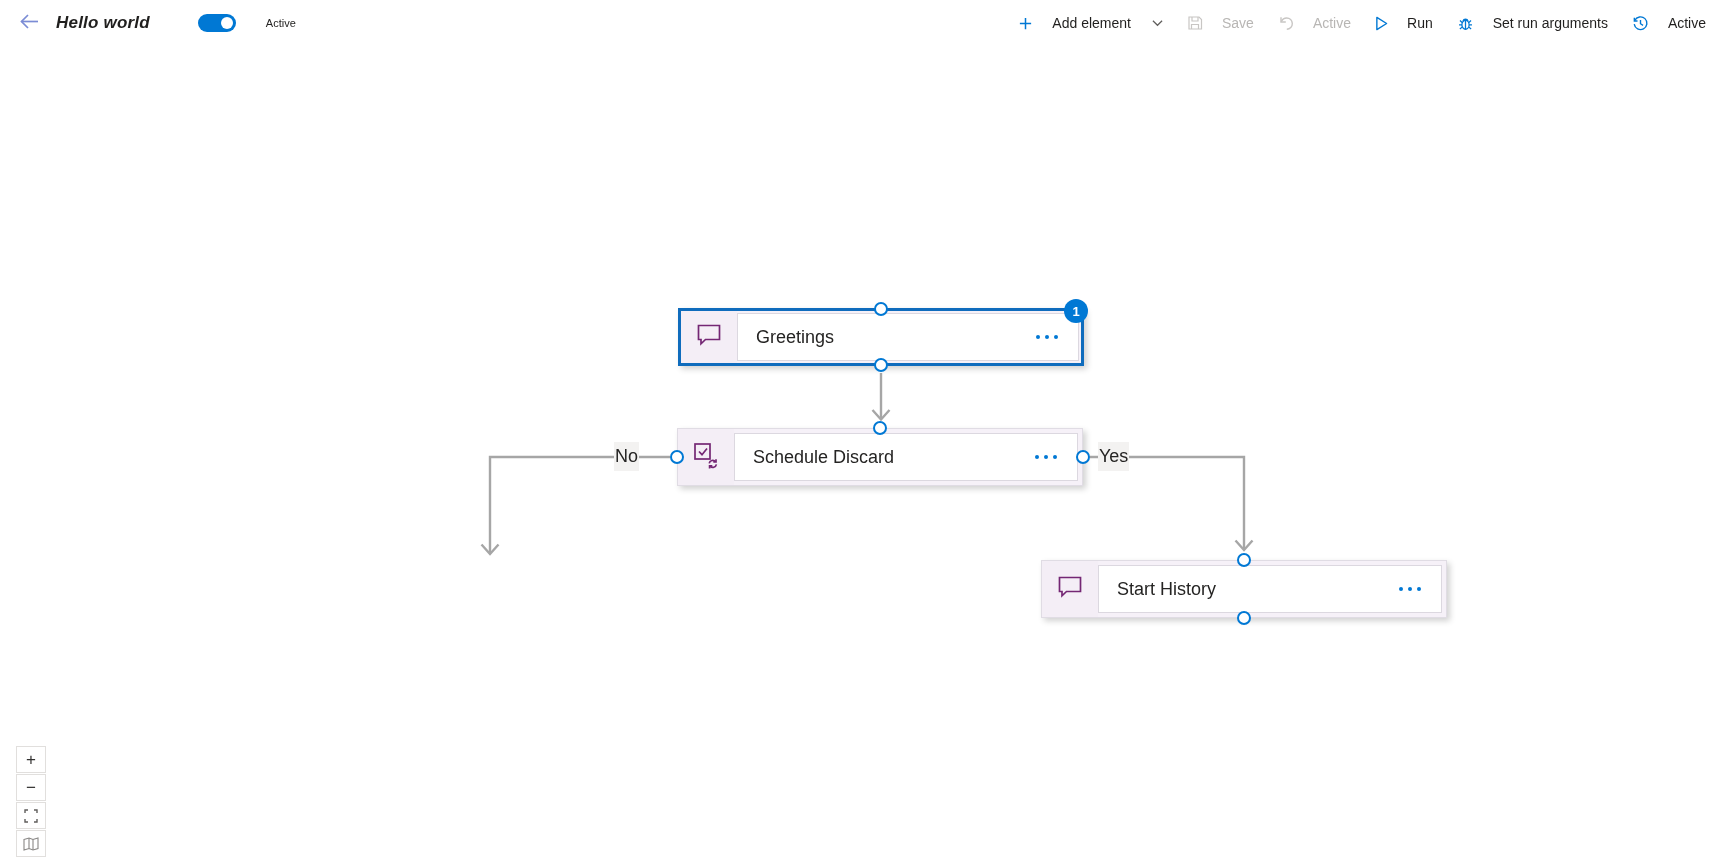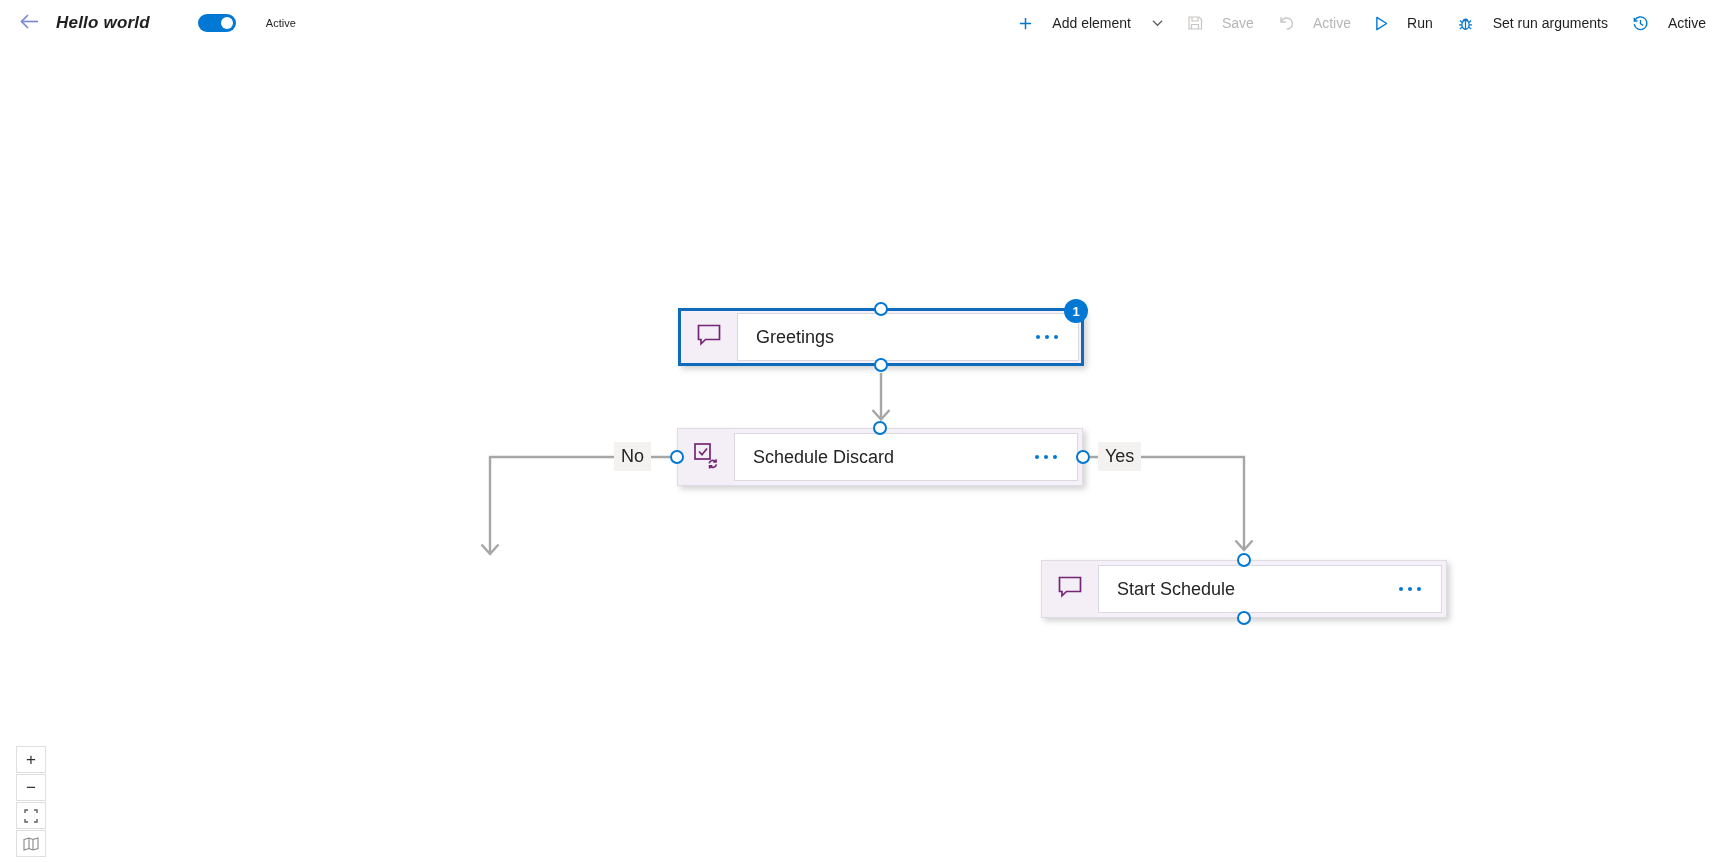--- a/index.html
+++ b/index.html
@@ -50,21 +50,21 @@
   .port.bottom { left:50%; bottom:-8px; margin-left:-7px; }
   .port.left   { left:-8px; top:50%;    margin-top:-7px; }
   .port.right  { right:-8px; top:50%;   margin-top:-7px; }
   .node.selected .port.top { top:-9px; } .node.selected .port.bottom { bottom:-9px; }
 
   .badge { position:absolute; right:-7px; top:-12px; width:24px; height:24px; border-radius:50%;
     background:var(--accent,#0078d4); color:#fff; font-size:13px; font-weight:700;
     display:flex; align-items:center; justify-content:center; z-index:5; }
 
   .branch-label { position:absolute; background:var(--label-bg,#f3f2f1); color:#252423;
-    font-size:18px; padding:4px 7px; z-index:3; cursor:pointer; }
+    font-size:18px; padding:4px 1px; z-index:3; cursor:pointer; }
 
   
   .zoom-panel { position:absolute; left:16px; top:700px; display:flex; flex-direction:column;
     gap:1px; z-index:6; }
   .zoom-btn { width:30px; height:27px; background:#fff; border:1px solid #e1dfdd;
     display:flex; align-items:center; justify-content:center; cursor:pointer;
     font-size:17px; color:#323130; line-height:1; }
   .zoom-btn svg { display:block; }
 </style>
 </head>
@@ -214,21 +214,21 @@
 
   <div class="node" style="left:1041px; top:514px;">
     <div class="node-iconbox">
       <span>
         <svg width="26" height="24" viewBox="0 0 26 24" fill="none" stroke="#742774" stroke-width="1.7">
           <path d="M2.5 2.5h21v14h-14l-4.5 4.3v-4.3h-2.5z"></path>
         </svg>
       </span>
     </div>
     <div class="node-inner">
-      <div class="node-title">Start Schedule</div>
+      <div class="node-title">Start History</div>
       <button class="more-btn">
         <span class="dot"></span>
         <span class="dot"></span>
         <span class="dot"></span>
       </button>
     </div>
     <div class="port top"></div>
     <div class="port bottom"></div>
   </div>
 

